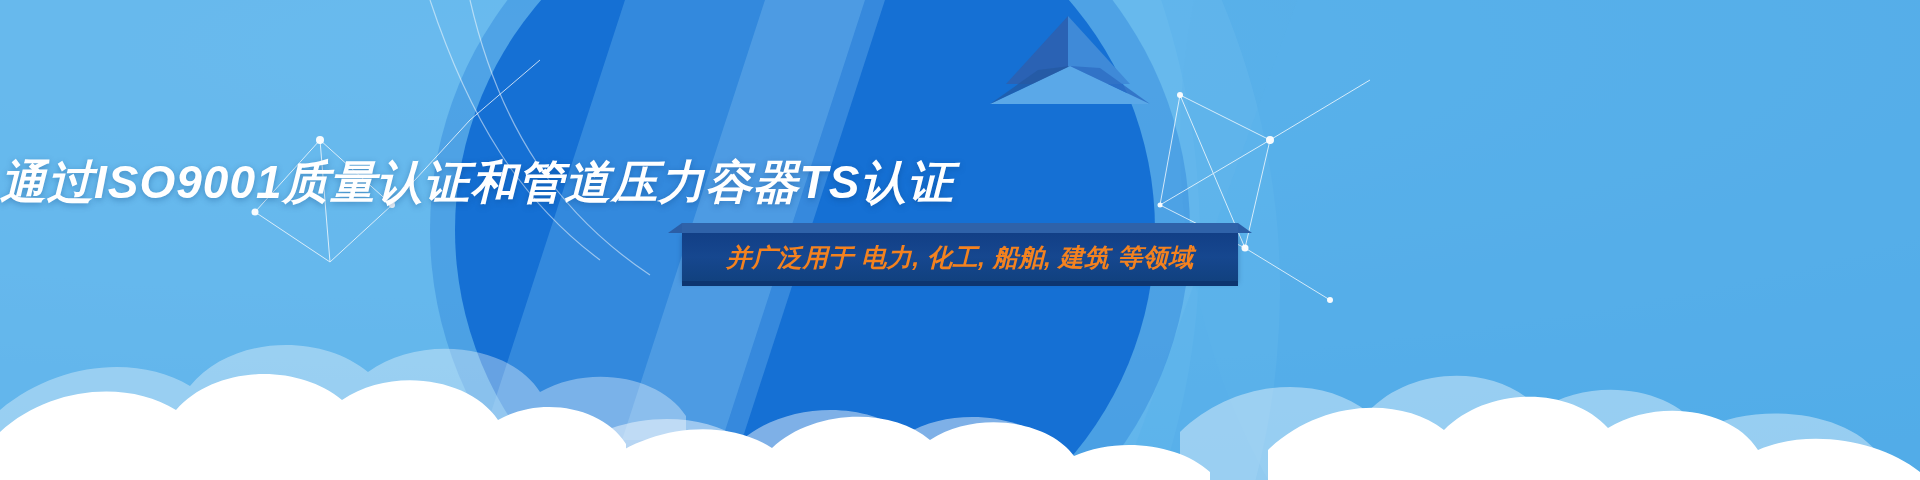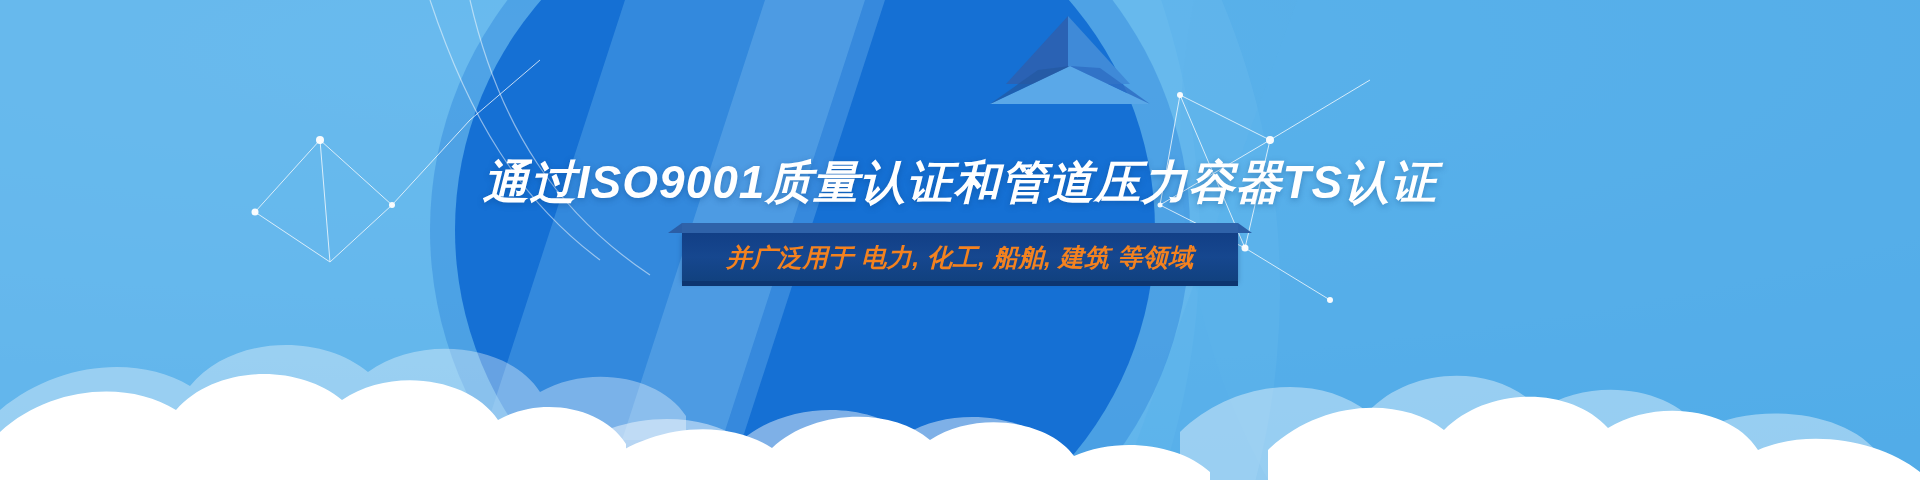--- a/index.html
+++ b/index.html
@@ -60,21 +60,20 @@
   }
   
   .constellation{position:absolute;inset:0;pointer-events:none;}
   
   .pyramid{position:absolute;left:980px;top:8px;width:180px;height:100px;}
   
   .clouds{position:absolute;left:0;bottom:0;width:1920px;height:220px;}
   
   .headline{
     position:absolute;left:0;top:152px;width:1920px;
-    text-align:center;
     color:#ffffff;
     font-size:46px;
     font-weight:bold;
     font-style:italic;
     letter-spacing:1px;
     white-space:nowrap;
     text-shadow:0 2px 6px rgba(10,60,120,.35);
     font-family:"Liberation Sans","DejaVu Sans",sans-serif;
   }
   

